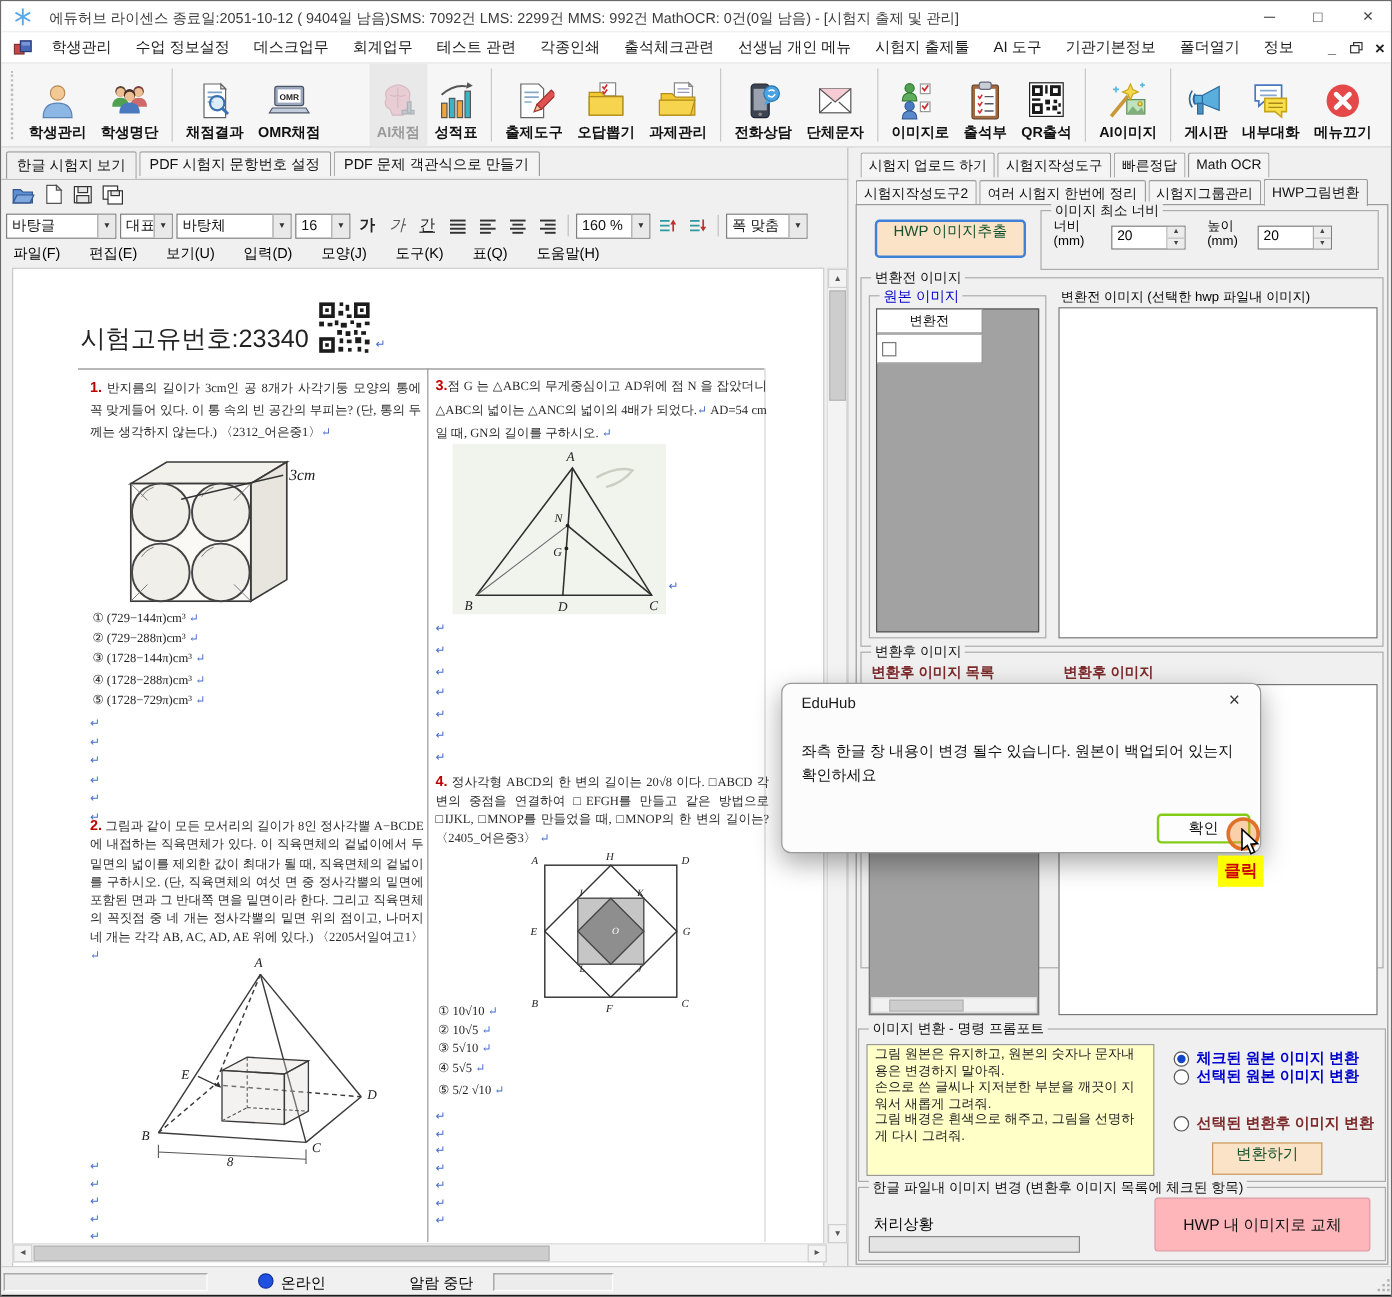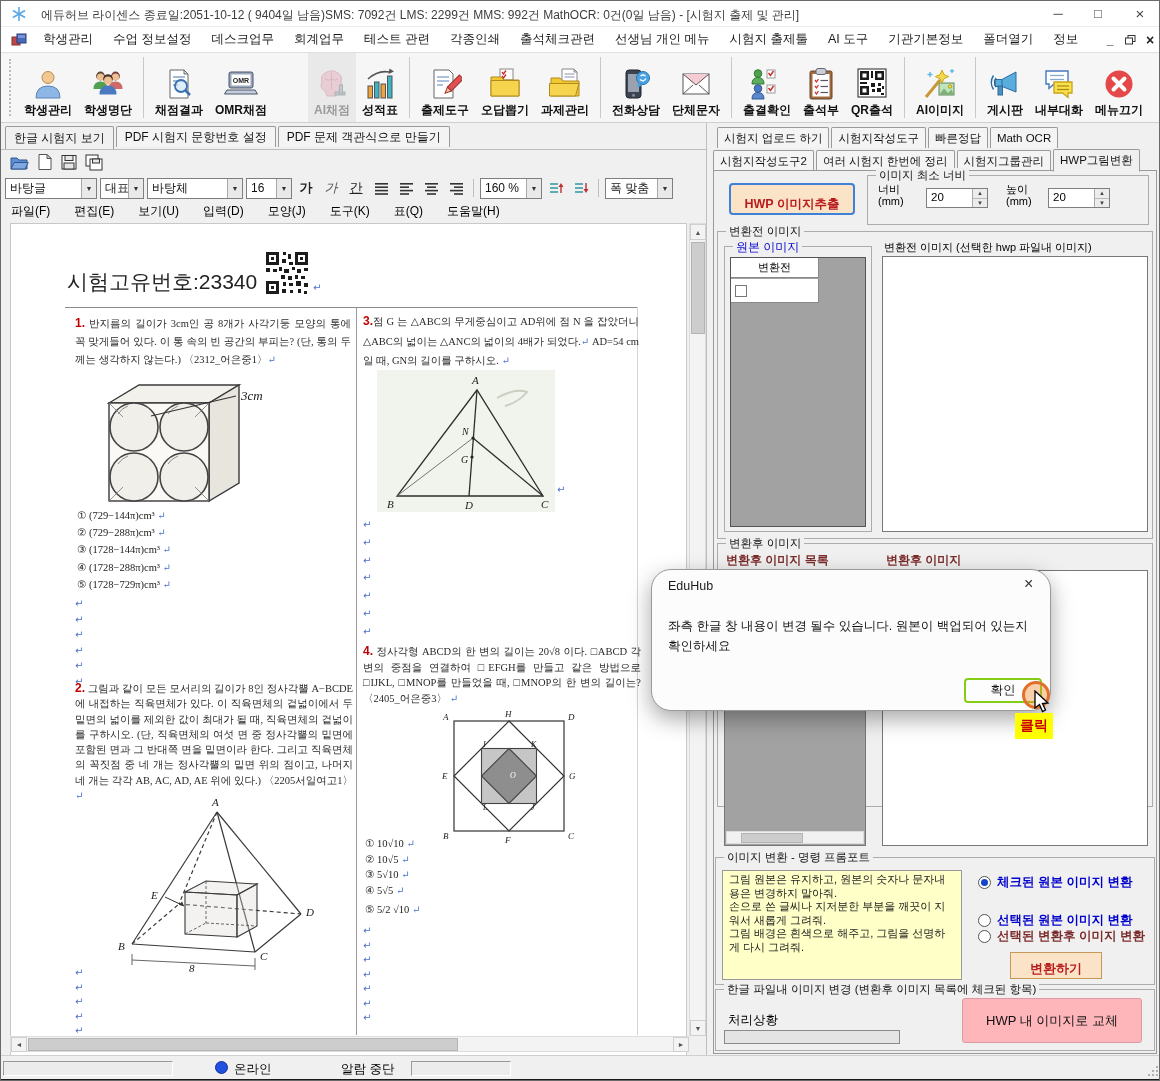--- a/index.html
+++ b/index.html
@@ -52,23 +52,23 @@
 .pnum{color:#c00000;font-weight:bold;font-size:12px;font-family:"Liberation Sans",sans-serif;}
 .choice{font-family:"Liberation Serif","DejaVu Serif",serif;font-size:10.5px;color:#222;white-space:nowrap;}
 .pm{color:#4a6fd0;font-size:10px;display:block;line-height:inherit;}
 .pmi{color:#4a6fd0;font-size:10px;}
 .figlbl{font-family:"Liberation Serif","DejaVu Serif",serif;font-style:italic;}
 
 .sb-track{background:#f3f3f3;border:1px solid #dcdcdc;}
 .sb-btn{background:#f3f3f3;border:1px solid #cfcfcf;display:flex;align-items:center;justify-content:center;font-size:7px;color:#555;}
 .sb-thumb{background:#cdcdcd;border:1px solid #b4b4b4;}
 
-.dialog{background:#fcfcfc;border:1px solid #9a9a9a;border-radius:20px;box-shadow:0 8px 22px rgba(0,0,0,.35);}
+.dialog{background:#fcfcfc;border:1px solid #9a9a9a;border-radius:8px;box-shadow:0 8px 22px rgba(0,0,0,.35);}
 .btn-ok{background:#fdfdfd;border:2px solid #84cc16;border-radius:4px;font-size:12.5px;color:#111;display:flex;align-items:center;justify-content:center;}
-.btn-peach{background:#fbe3c8;border:1px solid #c89858;display:flex;align-items:flex-end;justify-content:center;font-size:13px;color:#b91c1c;font-weight:bold;}
+.btn-peach{background:#fbe3c8;border:1px solid #c89858;display:flex;align-items:flex-start;justify-content:center;font-size:13px;color:#14532d;}
 .btn-peach.blue{border:2px solid #3f81d6;border-radius:4px;font-size:12.5px;}
 .btn-pink{background:#ffb6bb;border:1px solid #dd9aa2;border-radius:3px;display:flex;align-items:center;justify-content:center;font-size:13px;color:#111;}
 .callout{background:#ffff00;color:#cc0000;font-weight:bold;font-size:14px;display:flex;align-items:center;justify-content:center;}
 .statusbar{left:0;top:1054px;width:1160px;height:24px;background:#f0f0f0;border-top:1px solid #cfcfcf;}
 </style>
 </head>
 <body>
 
 <div id="app">
 
@@ -252,21 +252,21 @@
       <svg width="34" height="34">
           <circle cx="8" cy="6.5" r="3.8" fill="#4fa04f" stroke="#2f7a2f"></circle>
           <path d="M2 17 q0-6.5 6-6.5 q6 0 6 6.5z" fill="#5fae5f" stroke="#2f7a2f"></path>
           <rect x="17" y="3" width="8" height="8" fill="#fff" stroke="#999"></rect>
           <path d="M18.5 6 l2 2.5 l3-4.5" stroke="#d03030" stroke-width="1.5" fill="none"></path>
           <circle cx="8" cy="21.5" r="3.8" fill="#4a79c0" stroke="#2c5a96"></circle>
           <path d="M2 32 q0-6.5 6-6.5 q6 0 6 6.5z" fill="#5a88cc" stroke="#2c5a96"></path>
           <rect x="17" y="18" width="8" height="8" fill="#fff" stroke="#999"></rect>
           <path d="M18.5 21 l2 2.5 l3-4.5" stroke="#d03030" stroke-width="1.5" fill="none"></path>
         </svg>
-      <span class="tlabel">출결확인</span>
+      <span class="tlabel">이미지로</span>
     </div>
     <div class="titem">
       <svg width="34" height="34">
           <rect x="6" y="4" width="22" height="28" rx="1.5" fill="#a06a42" stroke="#6a4226"></rect>
           <rect x="8.5" y="7" width="17" height="22.5" fill="#fff"></rect>
           <rect x="12" y="1.5" width="10" height="6" rx="2" fill="#c9ced6" stroke="#667"></rect>
           <g stroke="#d03030" stroke-width="1.3" fill="none">
             <path d="M11 13 l1.5 2 l2-3"></path>
             <path d="M11 19 l1.5 2 l2-3"></path>
             <path d="M11 25 l1.5 2 l2-3"></path>
@@ -771,21 +771,21 @@
 
     <div class="abs gb" style="left:4px;top:734px;width:440px;height:128px">
       <span class="gb-label">이미지 변환 - 명령 프롬포트</span>
       <div class="abs" style="left:6px;top:12px;width:240px;height:110px;background:#ffffc8;border:1px solid #9a9a9a;font-size:11px;line-height:13.5px;color:#222;padding:2px 6px;white-space:pre-wrap;overflow:hidden">그림 원본은 유지하고, 원본의 숫자나 문자내용은 변경하지 말아줘.
 손으로 쓴 글씨나 지저분한 부분을 깨끗이 지워서 새롭게 그려줘.
 그림 배경은 흰색으로 해주고, 그림을 선명하게 다시 그려줘.</div>
       <div class="radio sel" style="left:262px;top:16px">
           <span class="rc"></span>
           <span class="rl" style="color:#0000cc">체크된 원본 이미지 변환</span>
         </div>
-      <div class="radio" style="left:262px;top:54px">
+      <div class="radio" style="left:262px;top:31px">
           <span class="rc"></span>
           <span class="rl" style="color:#0000cc">선택된 원본 이미지 변환</span>
         </div>
       <div class="radio" style="left:262px;top:70px">
           <span class="rc"></span>
           <span class="rl" style="color:#7b2b2b">선택된 변환후 이미지 변환</span>
         </div>
       <div class="abs btn-peach" style="left:294px;top:94px;width:92px;height:27px">
           <span>변환하기</span>
         </div>

